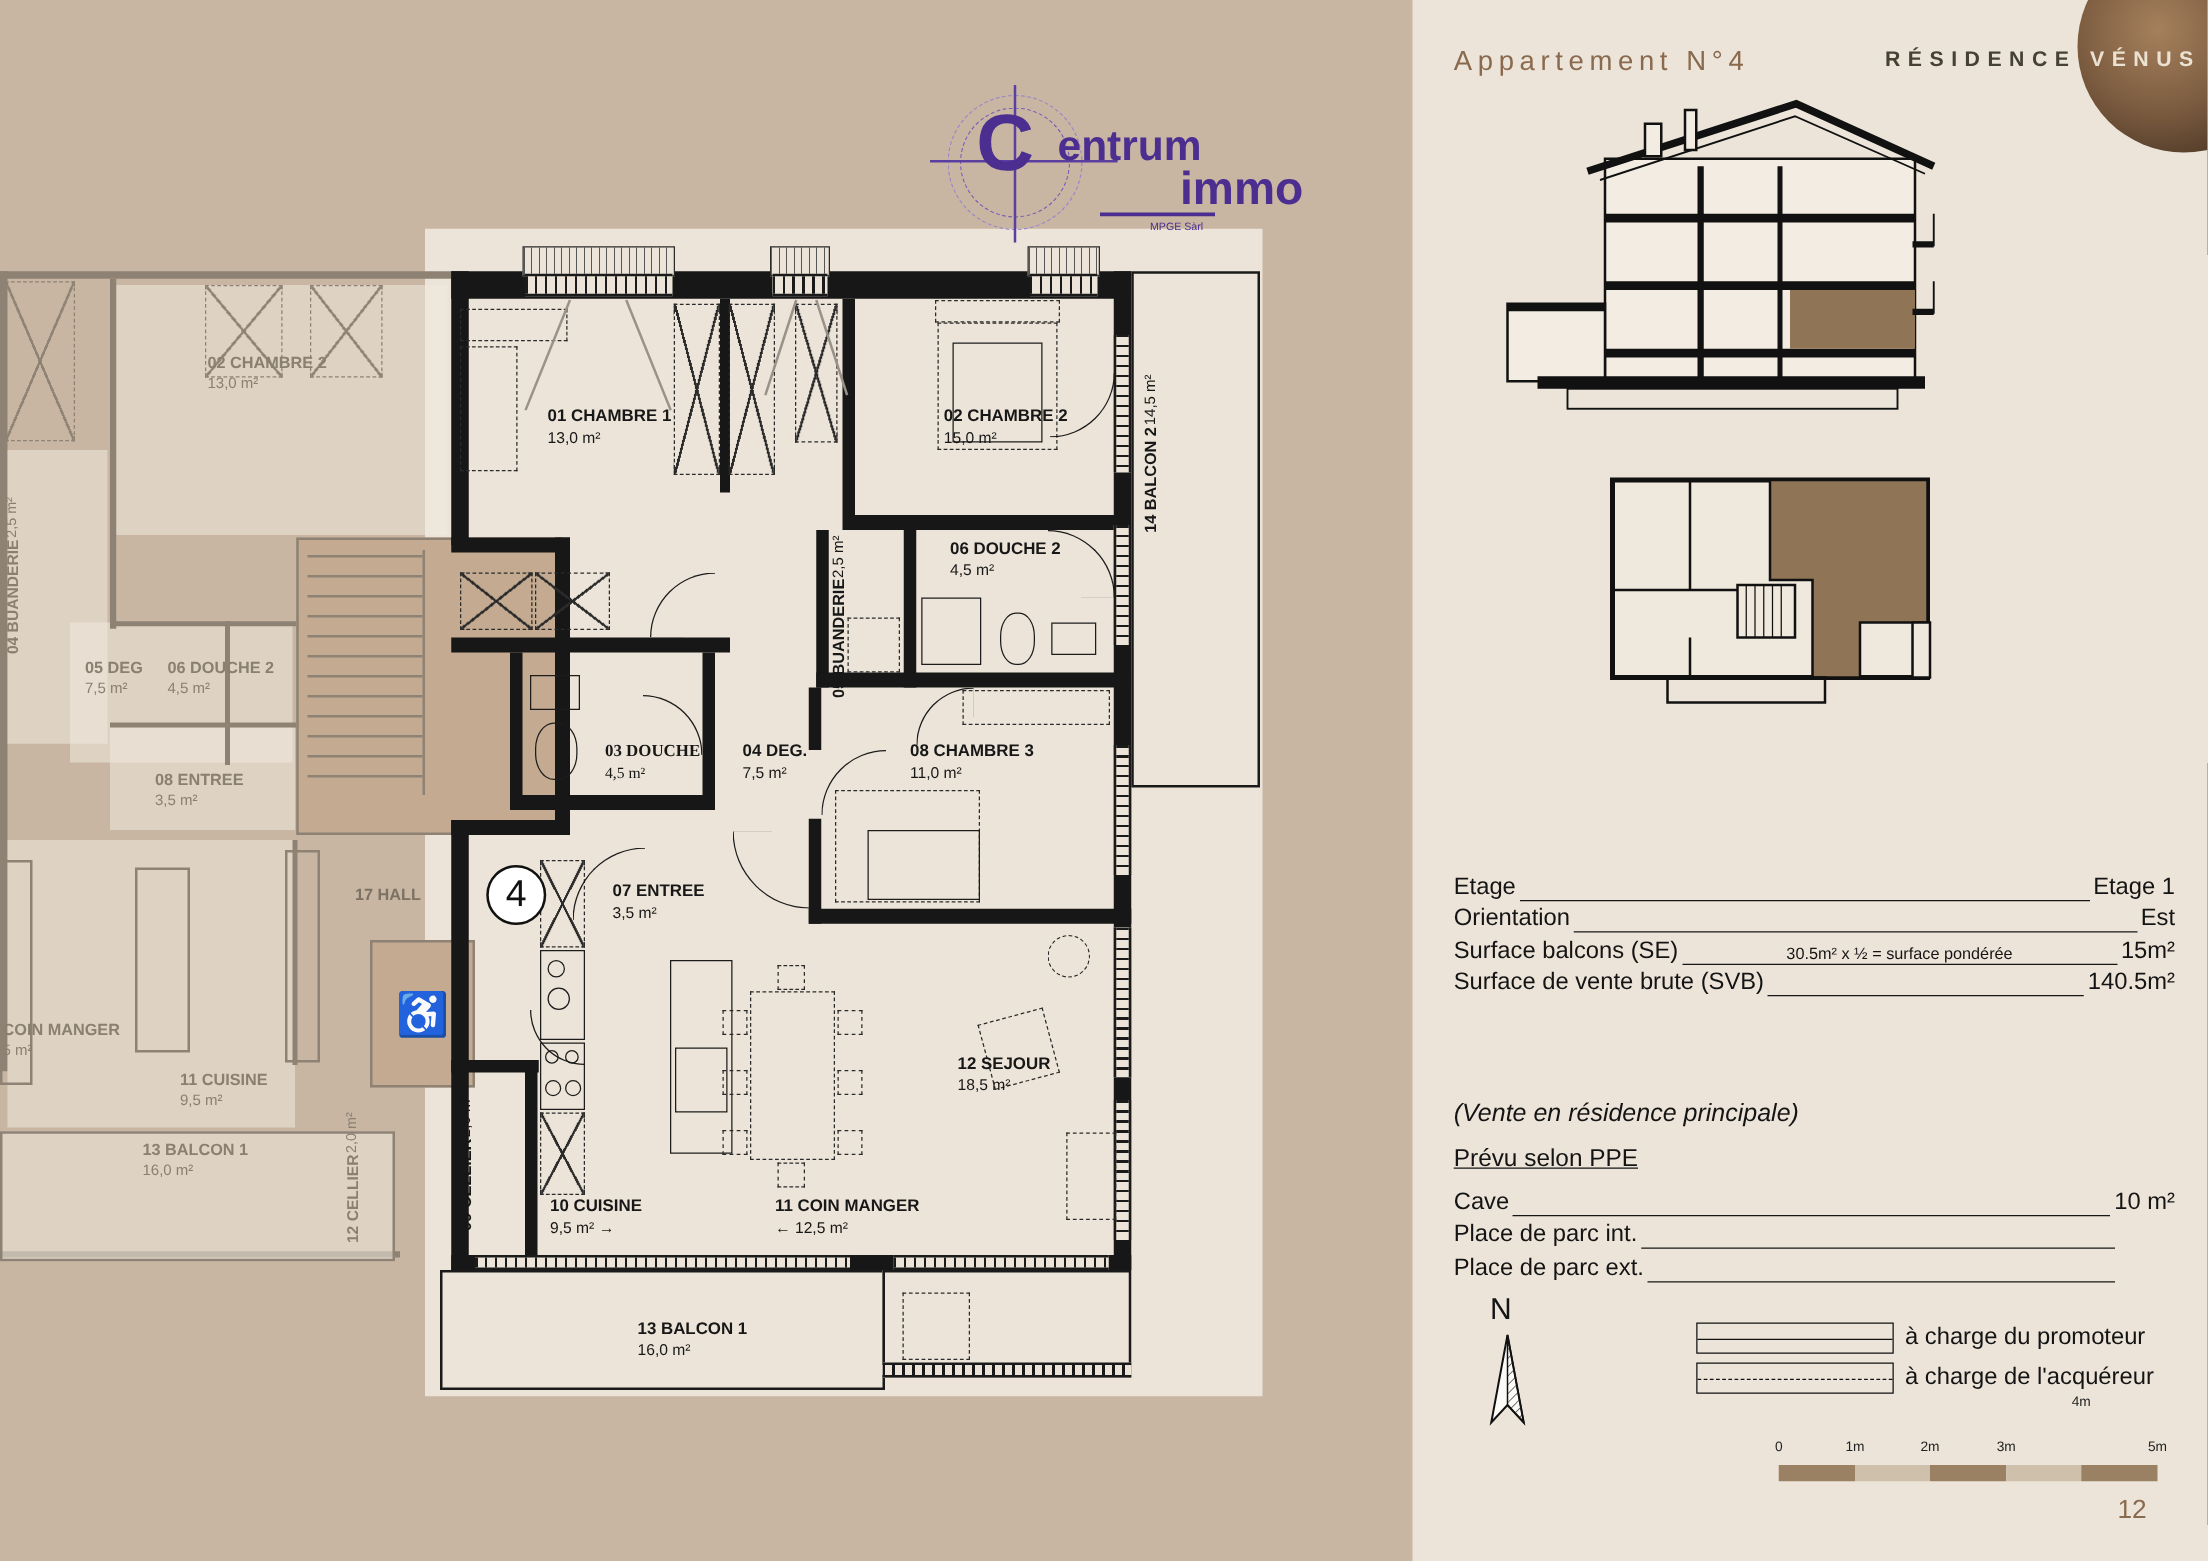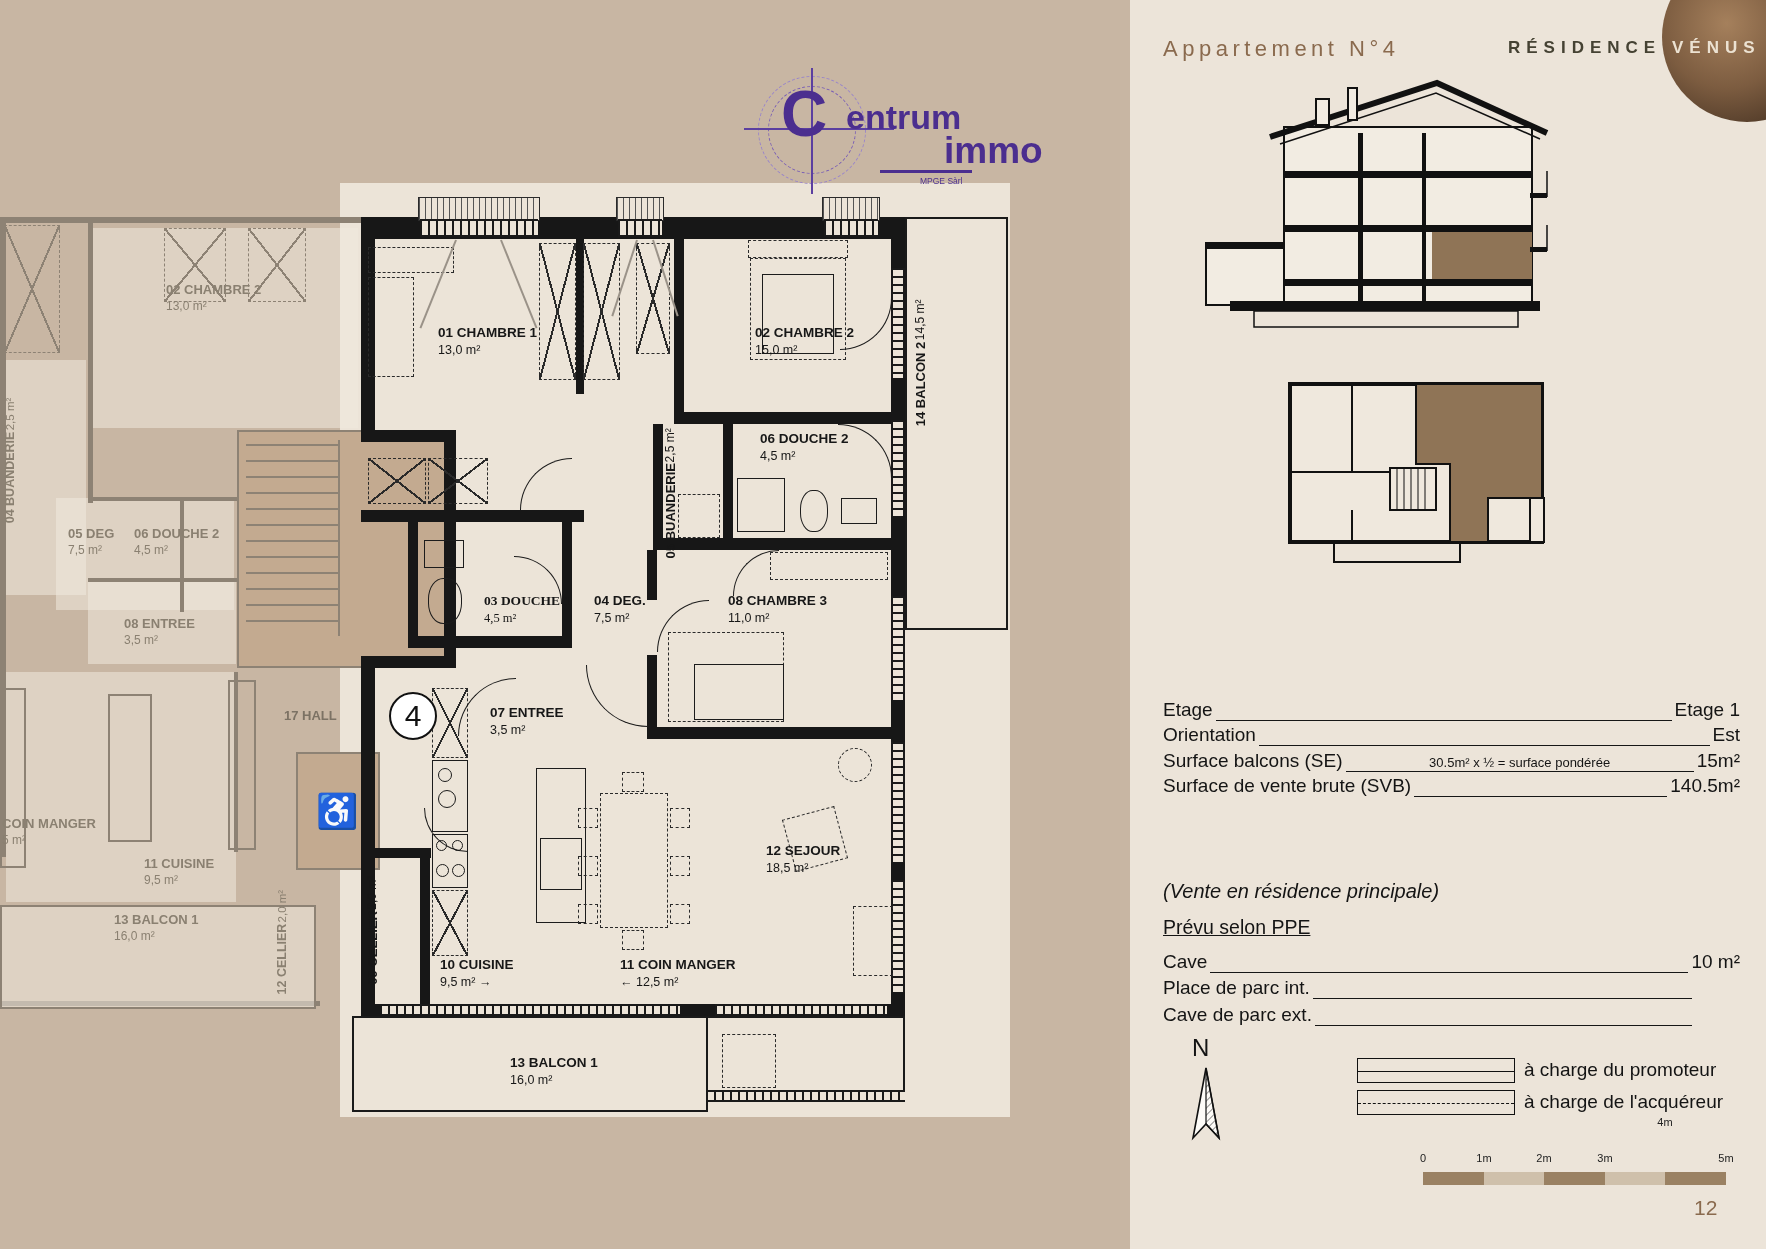--- a/index.html
+++ b/index.html
@@ -367,21 +367,21 @@
       <span class="lbl">Cave</span>
         <span class="lead"></span>
         <span class="val">10 m²</span>
     </div>
     <div class="drow" style="height:26.5px;">
       <span class="lbl">Place de parc int.</span>
         <span class="lead short"></span>
         <span class="val"></span>
     </div>
     <div class="drow" style="height:26.5px;">
-      <span class="lbl">Cave de parc ext.</span>
+      <span class="lbl">Place de parc ext.</span>
         <span class="lead short"></span>
         <span class="val"></span>
     </div>
   </div>
 
   <div class="abs" style="left:1192px;top:1034px;font-size:24px;color:#141414;"><span>N</span></div>
   <svg class="abs" style="left:1186px;top:1064px;" width="40" height="80" viewBox="0 0 40 80">
     <defs>
       <pattern id="hatch" width="5" height="5" patternTransform="rotate(45)" patternUnits="userSpaceOnUse">
         <line x1="0" y1="0" x2="0" y2="5" stroke="#444" stroke-width="1.2"></line>

